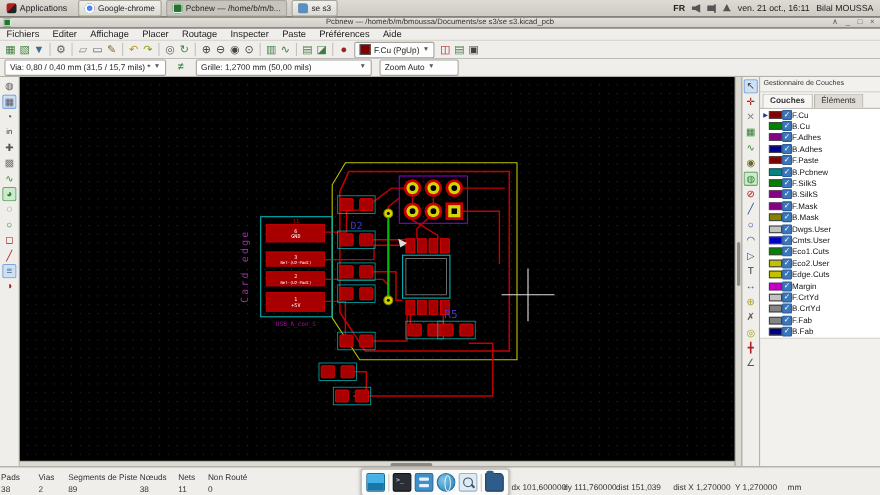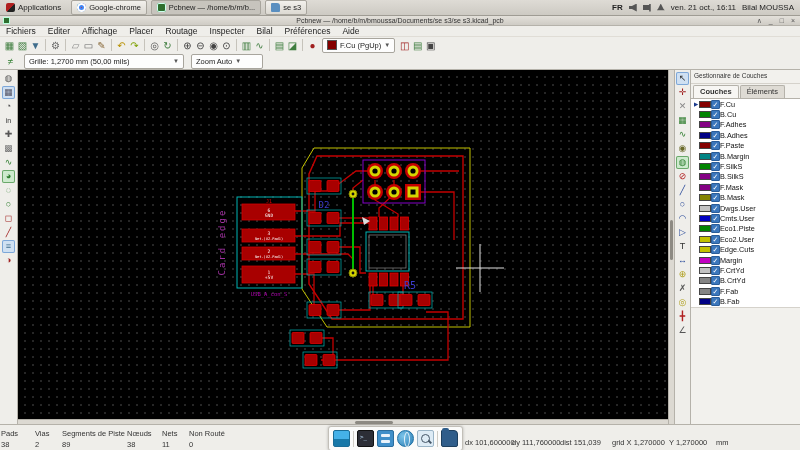--- a/index.html
+++ b/index.html
@@ -144,21 +144,21 @@
       </span>
   </div>
 
   <div id="menubar">
       <span class="menu-item">Fichiers</span>
       <span class="menu-item">Editer</span>
       <span class="menu-item">Affichage</span>
       <span class="menu-item">Placer</span>
       <span class="menu-item">Routage</span>
       <span class="menu-item">Inspecter</span>
-      <span class="menu-item">Bilal</span>
+      <span class="menu-item">Paste</span>
       <span class="menu-item">Préférences</span>
       <span class="menu-item">Aide</span>
     </div>
 
   <div id="toolbar1">
     <span id="tb-left" style="display:flex;align-items:center;">
         <span class="tbtn" style="color: rgb(63, 125, 63);">▦</span>
         <span class="tbtn" style="color: rgb(63, 125, 63);">▧</span>
         <span class="tbtn" style="color: rgb(63, 109, 140);">▼</span>
         <span class="tsep"></span>
@@ -193,20 +193,24 @@
       <span class="arr">▼</span>
     </span>
     <span id="tb-right" style="display:flex;align-items:center;">
         <span class="tbtn" style="color: rgb(160, 32, 32);">◫</span>
         <span class="tbtn" style="color: rgb(63, 125, 63);">▤</span>
         <span class="tbtn" style="color: rgb(68, 68, 68);">▣</span>
       </span>
   </div>
 
   <div id="toolbar2">
+    <span class="combo">
+      <span>Via: 0,80 / 0,40 mm (31,5 / 15,7 mils) *</span>
+      <span class="arr">▼</span>
+    </span>
     <span class="tbtn" id="width-icon" style="color: rgb(46, 125, 46);">≠</span>
     <span class="combo" style="width:150px;justify-content:space-between;">
       <span>Grille: 1,2700 mm (50,00 mils)</span>
       <span class="arr">▼</span>
     </span>
     <span class="combo" style="width:62px;">
       <span>Zoom Auto</span>
       <span class="arr">▼</span>
     </span>
   </div>
@@ -461,21 +465,21 @@
         <div class="layer-row">
           <span class="cur-arrow"></span>
           <span class="lswatch" style="background: rgb(132, 0, 0);"></span>
           <span class="lcheck">✓</span>
           <span class="lname">F.Paste</span>
         </div>
         <div class="layer-row">
           <span class="cur-arrow"></span>
           <span class="lswatch" style="background: rgb(0, 132, 132);"></span>
           <span class="lcheck">✓</span>
-          <span class="lname">B.Margin</span>
+          <span class="lname">B.Pcbnew</span>
         </div>
         <div class="layer-row">
           <span class="cur-arrow"></span>
           <span class="lswatch" style="background: rgb(0, 132, 0);"></span>
           <span class="lcheck">✓</span>
           <span class="lname">F.SilkS</span>
         </div>
         <div class="layer-row">
           <span class="cur-arrow"></span>
           <span class="lswatch" style="background: rgb(132, 0, 132);"></span>
@@ -503,21 +507,21 @@
         <div class="layer-row">
           <span class="cur-arrow"></span>
           <span class="lswatch" style="background: rgb(0, 0, 194);"></span>
           <span class="lcheck">✓</span>
           <span class="lname">Cmts.User</span>
         </div>
         <div class="layer-row">
           <span class="cur-arrow"></span>
           <span class="lswatch" style="background: rgb(0, 132, 0);"></span>
           <span class="lcheck">✓</span>
-          <span class="lname">Eco1.Piste</span>
+          <span class="lname">Eco1.Cuts</span>
         </div>
         <div class="layer-row">
           <span class="cur-arrow"></span>
           <span class="lswatch" style="background: rgb(194, 194, 0);"></span>
           <span class="lcheck">✓</span>
           <span class="lname">Eco2.User</span>
         </div>
         <div class="layer-row">
           <span class="cur-arrow"></span>
           <span class="lswatch" style="background: rgb(194, 194, 0);"></span>
@@ -580,21 +584,21 @@
           <span class="val">11</span>
         </div>
         <div class="sfield" style="left: 189px;">
           <span class="lab">Non Routé</span>
           <span class="val">0</span>
         </div>
       </div>
     <span class="scoord" style="left:465px;">dx 101,600000</span>
     <span class="scoord" style="left:512px;">dy 111,760000</span>
     <span class="scoord" style="left:560px;">dist 151,039</span>
-    <span class="scoord" style="left:612px;">grid X 1,270000  Y 1,270000</span>
+    <span class="scoord" style="left:612px;">dist X 1,270000  Y 1,270000</span>
     <span class="scoord" style="left:716px;">mm</span>
   </div>
 
   <div id="dock">
     <div class="dicon di-window"></div>
     <div class="dock-sep"></div>
     <div class="dicon di-terminal"></div>
     <div class="dicon di-cabinet"></div>
     <div class="dicon di-globe"></div>
     <div class="dicon di-search"></div>

